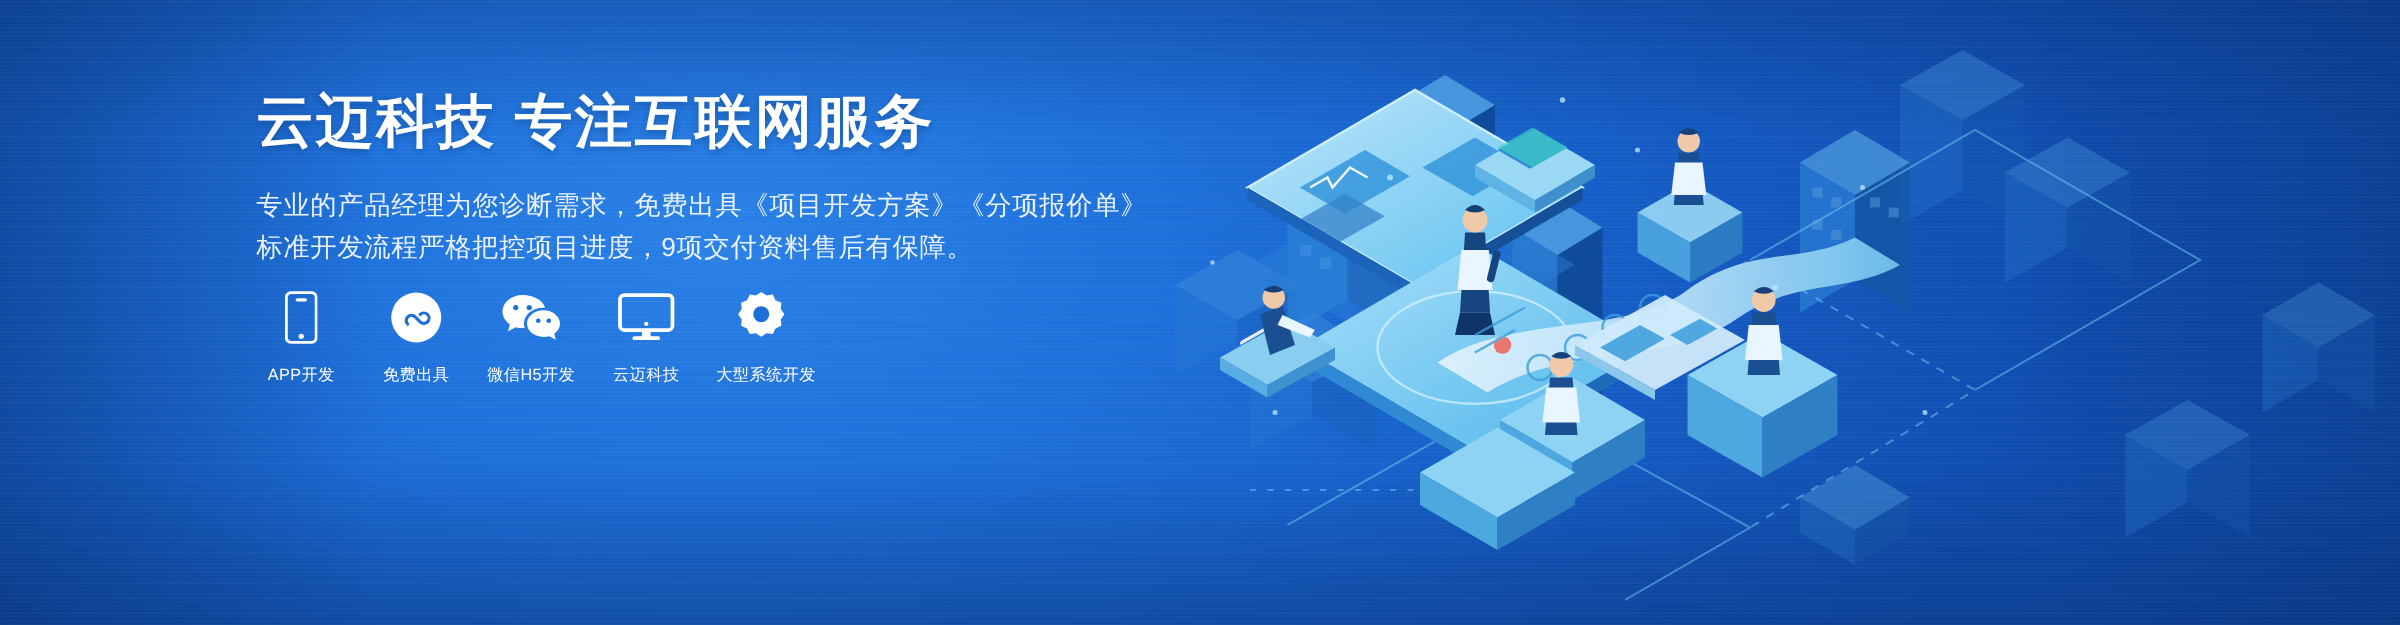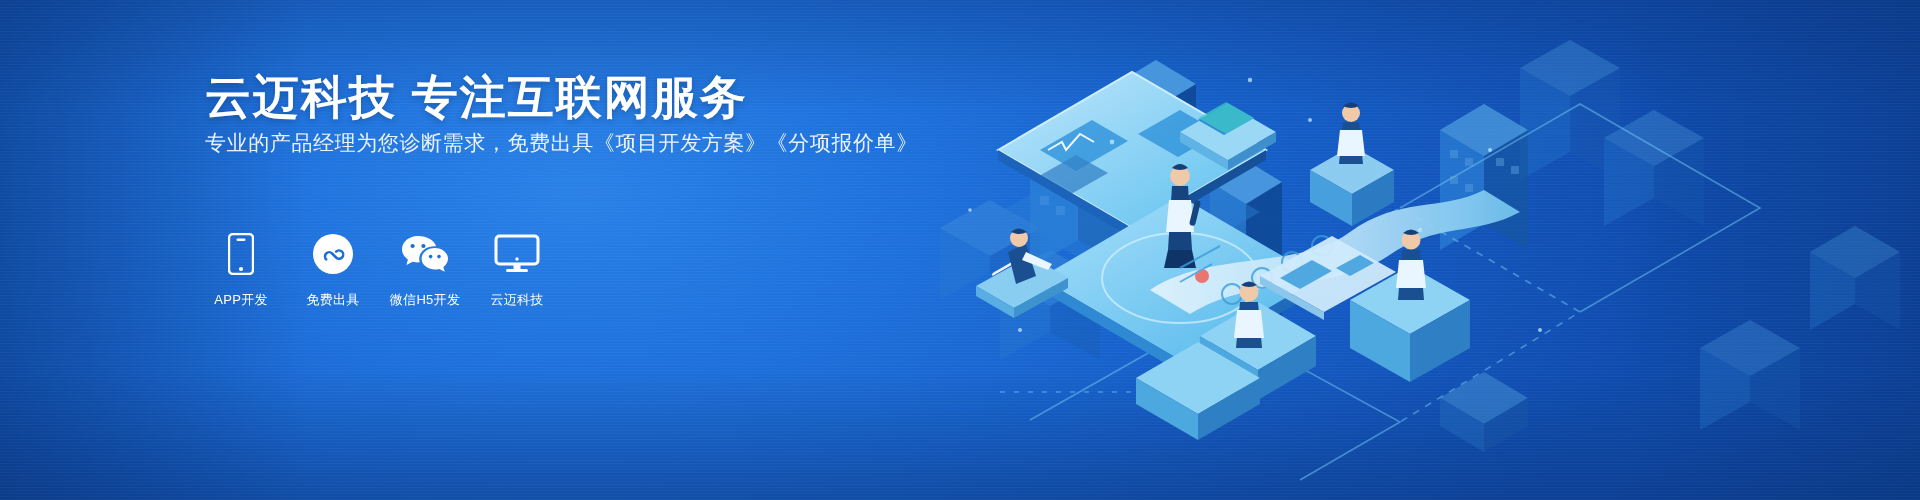--- a/index.html
+++ b/index.html
@@ -30,21 +30,21 @@
   .copy{position:absolute;left:205px;top:68px;width:690px;z-index:6;}
   .title{
     margin:0;color:#ffffff;font-size:46px;line-height:58px;
     font-weight:bold;letter-spacing:2px;white-space:nowrap;
     text-shadow:0 2px 6px rgba(3,32,84,.30);
   }
   .sub{
     margin:0;color:#eaf2ff;font-size:21px;line-height:34px;
     letter-spacing:.6px;font-weight:400;white-space:nowrap;
   }
-  .sub-wrap{}
+  .sub-wrap{margin-top:22px;}
 
   
   .icons{position:absolute;left:205px;top:232px;display:flex;align-items:flex-start;z-index:6;justify-content:center;}
   .ico-cell{width:72px;text-align:center;margin-right:20px;}
   .ico-box{height:44px;display:flex;align-items:center;justify-content:center;margin-bottom:16px;}
   .ico-lbl{color:#ffffff;font-size:13px;line-height:16px;white-space:nowrap;letter-spacing:.3px;}
   .ico-box svg{display:block;}
 
   
   .art{position:absolute;left:880px;top:0;width:1040px;height:500px;z-index:4;}
@@ -53,20 +53,21 @@
 </head>
 <body>
 
 <div class="banner">
   <div class="vign"></div>
 
   <div class="copy">
     <h1 class="title">云迈科技 专注互联网服务</h1>
     <div class="sub-wrap">
       <p class="sub">专业的产品经理为您诊断需求，免费出具《项目开发方案》《分项报价单》</p>
+      <p class="sub">标准开发流程严格把控项目进度，9项交付资料售后有保障。</p>
     </div>
   </div>
 
   <div class="icons">
 
     <div class="ico-cell">
       <div class="ico-box">
         <svg width="26" height="42" viewBox="0 0 26 42">
           <rect x="1" y="1" width="24" height="40" rx="4" fill="none" stroke="#fff" stroke-width="2.4"></rect>
           <rect x="8.5" y="5.5" width="9" height="2.6" rx="1.3" fill="#fff"></rect>
@@ -105,20 +106,29 @@
         <svg width="46" height="40" viewBox="0 0 46 40">
           <rect x="2" y="2" width="42" height="28" rx="3.5" fill="none" stroke="#fff" stroke-width="3"></rect>
           <circle cx="23" cy="25" r="1.7" fill="#fff"></circle>
           <rect x="19.5" y="31" width="7" height="4.5" fill="#fff"></rect>
           <rect x="12" y="35" width="22" height="3" rx="1.5" fill="#fff"></rect>
         </svg>
       </div>
       <div class="ico-lbl">云迈科技</div>
     </div>
 
+    <div class="ico-cell">
+      <div class="ico-box">
+        <svg width="42" height="42" viewBox="0 0 42 42">
+          <path d="M21 0.5 L25.2 3.3 L30.2 2.6 L32.4 7.1 L37.1 9.2 L36.6 14.2 L39.5 18.4 L36.6 22.6 L37.1 27.6 L32.4 29.7 L30.2 34.2 L25.2 33.5 L21 36.3 L16.8 33.5 L11.8 34.2 L9.6 29.7 L4.9 27.6 L5.4 22.6 L2.5 18.4 L5.4 14.2 L4.9 9.2 L9.6 7.1 L11.8 2.6 L16.8 3.3 Z" fill="#fff"></path>
+          <circle cx="21" cy="18.4" r="6.4" fill="#1c6fd6"></circle>
+        </svg>
+      </div>
+      <div class="ico-lbl">大型系统开发</div>
+    </div>
 
   </div>
 
   <div class="art">
     <svg width="1040" height="500" viewBox="0 0 1040 500">
       <defs>
         <linearGradient id="gTop" x1="0" y1="0" x2="0" y2="1">
           <stop offset="0%" stop-color="#6fc6f0"></stop>
             <stop offset="100%" stop-color="#35a7e4"></stop>
         </linearGradient>

